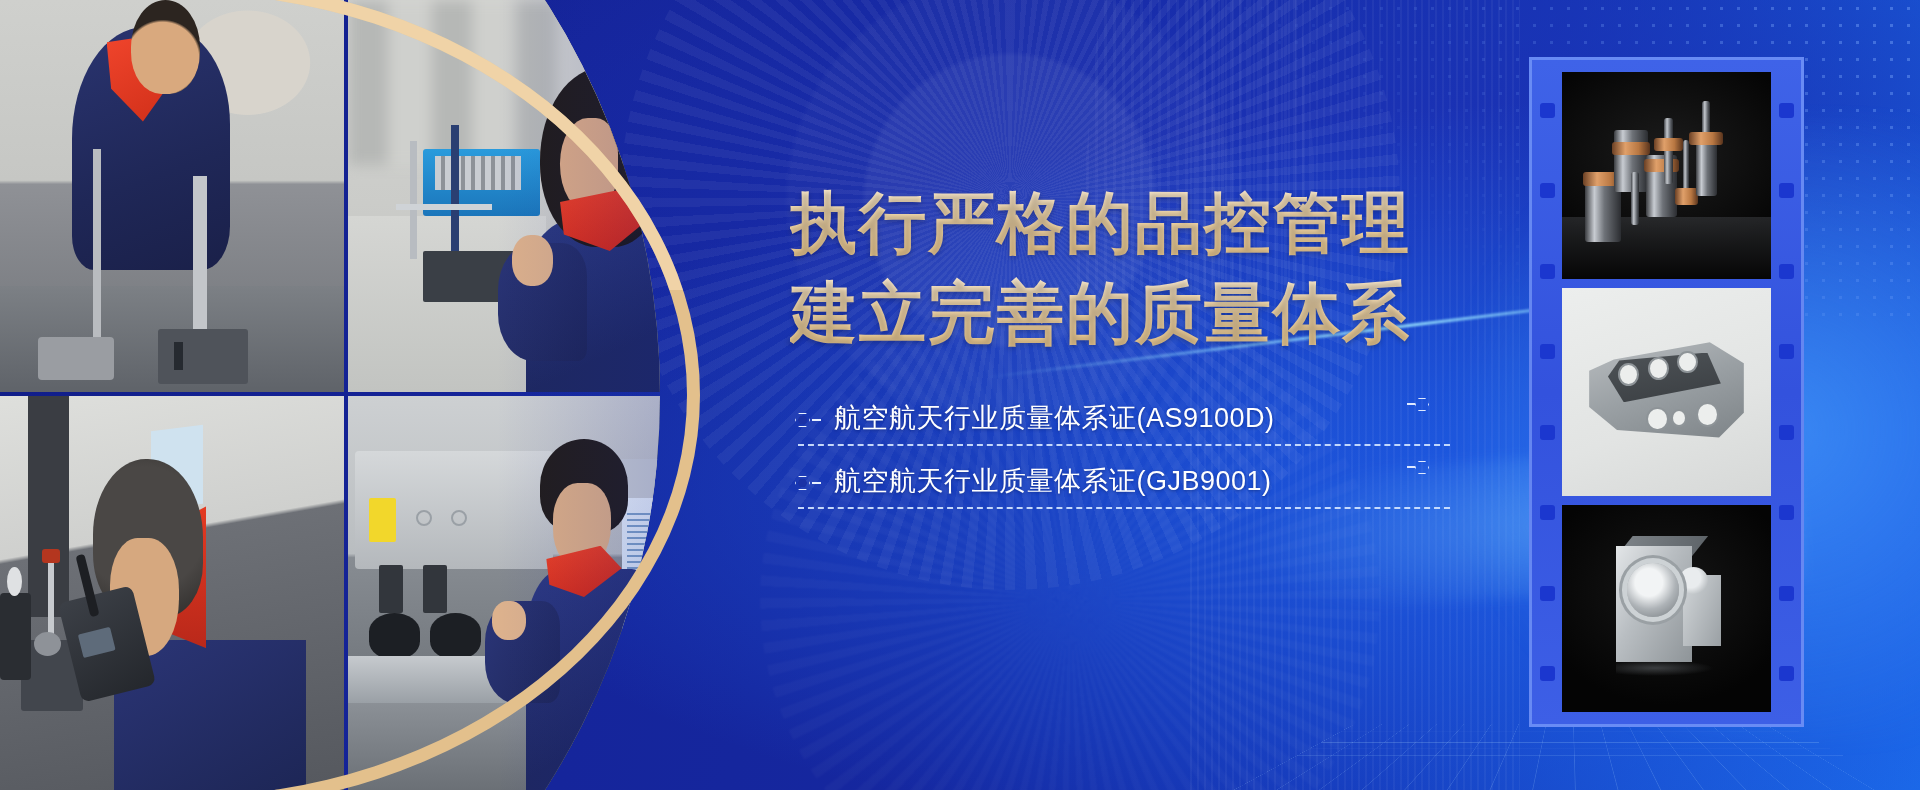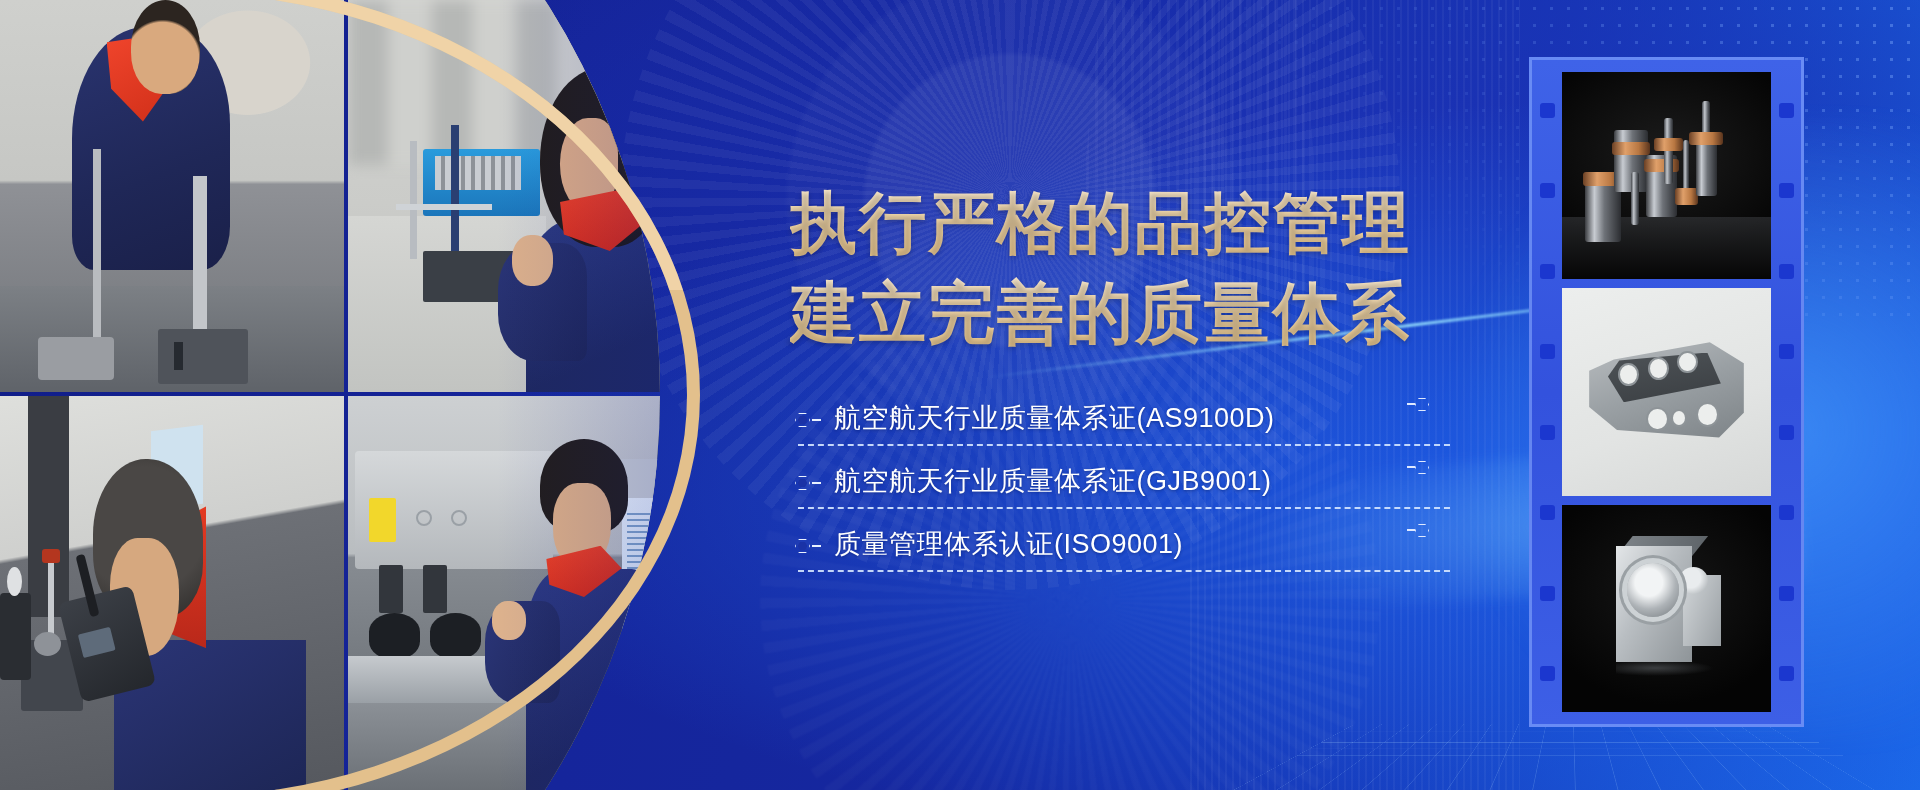--- a/index.html
+++ b/index.html
@@ -380,34 +380,20 @@
           <span class="dash"></span>
       </span>
       <span class="btxt">航空航天行业质量体系证(GJB9001)</span>
       <span class="dline"></span>
       <span class="rmark">
         <span class="d2"></span>
           <span class="hex2"></span>
       </span>
     </div>
 
-    <div class="brow">
-      <span class="bi">
-        <span class="hex">
-            <i></i>
-          </span>
-          <span class="dash"></span>
-      </span>
-      <span class="btxt">质量管理体系认证(ISO9001)</span>
-      <span class="dline"></span>
-      <span class="rmark">
-        <span class="d2"></span>
-          <span class="hex2"></span>
-      </span>
-    </div>
 
   </div>
 
   <div class="filmstrip">
     <div class="perfs left">
       <span class="perf"></span>
         <span class="perf"></span>
         <span class="perf"></span>
         <span class="perf"></span>
       <span class="perf"></span>

